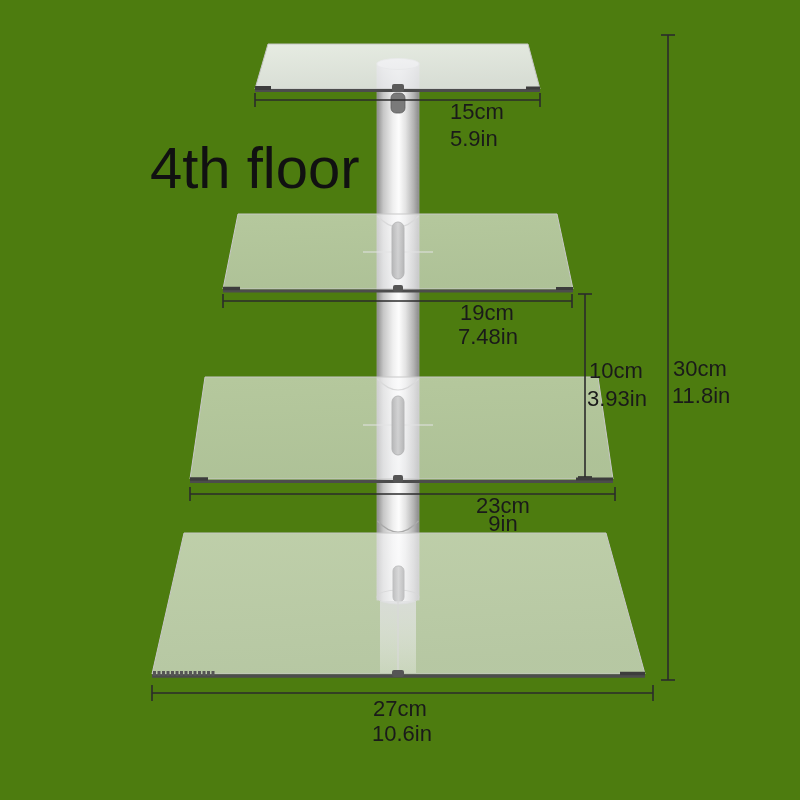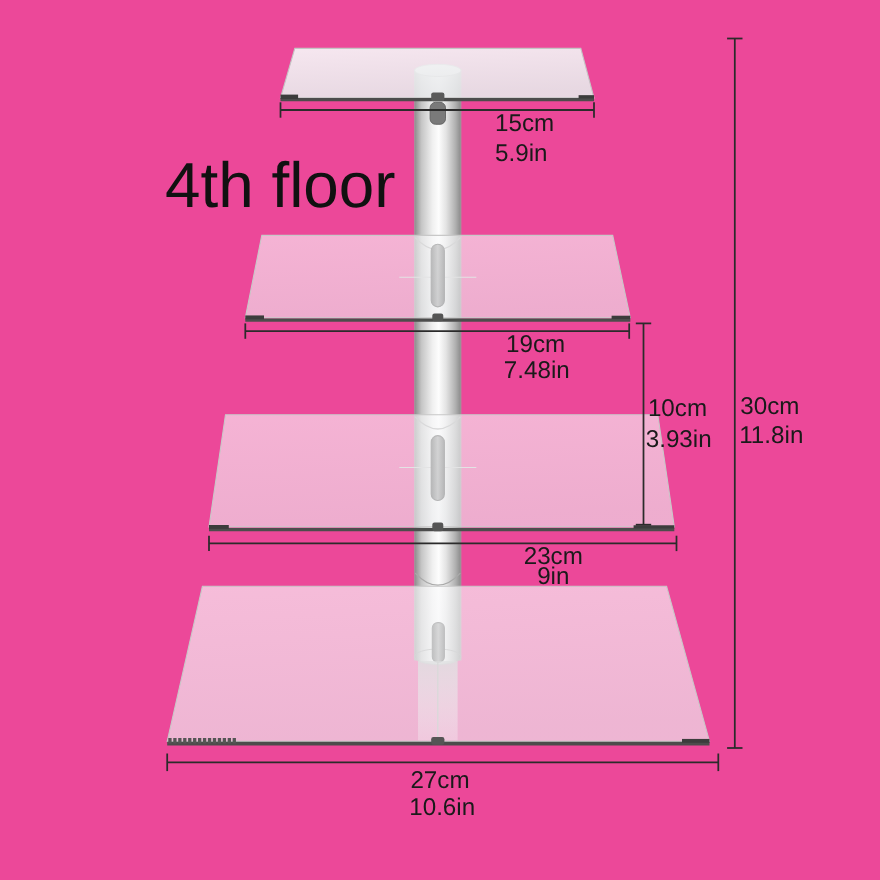--- a/index.html
+++ b/index.html
@@ -5,21 +5,21 @@
   html, body {
     margin: 0;
     padding: 0;
     background: #ffffff;
     font-family: "Liberation Sans", sans-serif;
   }
   .canvas {
     position: relative;
     width: 800px;
     height: 800px;
-    background: #ec4899;
+    background: #4d7c0f;
     overflow: hidden;
   }
   svg { display: block; }
   .dim-label {
     font-family: "Liberation Sans", sans-serif;
     font-size: 22px;
     fill: #1a1a1a;
   }
   .title-label {
     font-family: "Liberation Sans", sans-serif;

